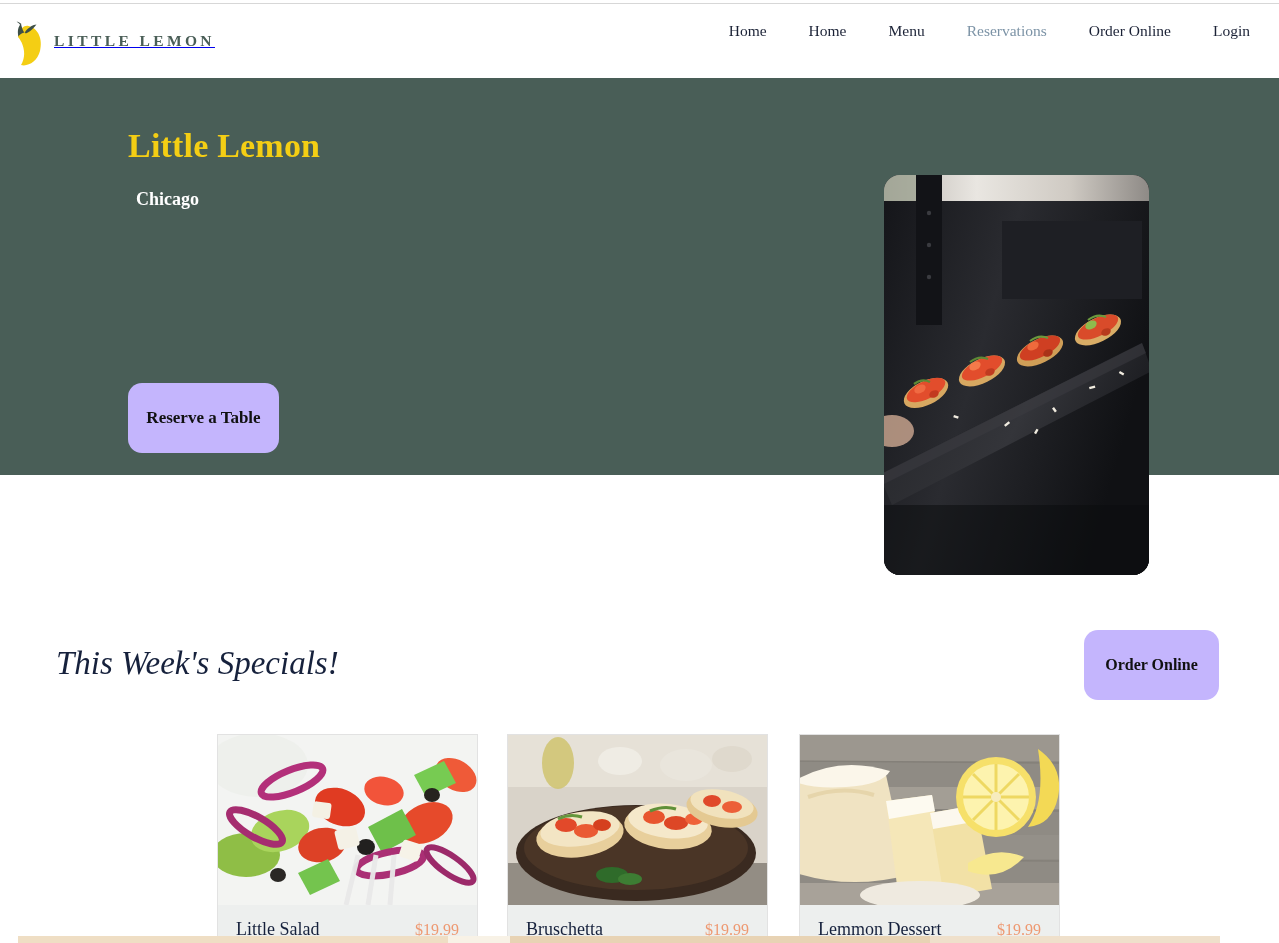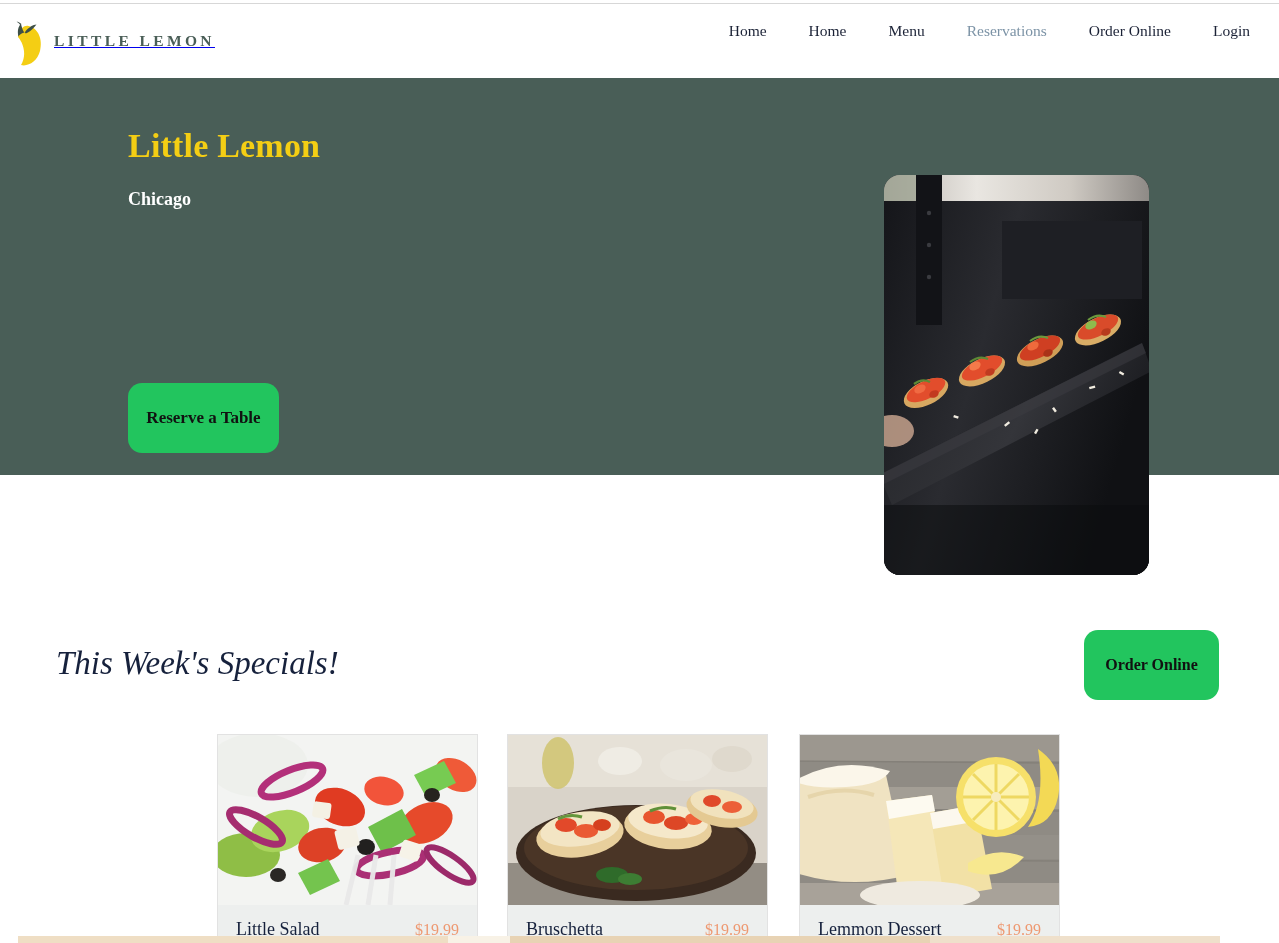--- a/index.html
+++ b/index.html
@@ -57,30 +57,30 @@
   }
   .hero-inner { position:absolute; left:128px; top:50px; width:420px; }
   .hero-title {
     font-family:"Liberation Serif","DejaVu Serif",serif;
     font-weight:700; font-size:34px; color:#f4ce14;
     margin:0; line-height:1.05; letter-spacing:0.2px;
   }
   .hero-sub {
     font-family:"Liberation Serif","DejaVu Serif",serif;
     font-weight:700; font-size:18px; color:#ffffff;
-    margin:25px 0 0 0;
+    margin:25px 0 0 8px;
   }
   .hero-text {
     font-family:"Liberation Serif","DejaVu Serif",serif;
     font-weight:700; font-size:13px; color:#ffffff;
     margin:18px 0 0 0; line-height:2.0; max-width:232px;
   }
   .btn {
     display:inline-flex; align-items:center; justify-content:center;
-    background:#22c55e; color:#111111;
+    background:#c4b5fd; color:#111111;
     border:none; border-radius:14px;
     font-family:"Liberation Serif","DejaVu Serif",serif;
     font-weight:700; cursor:pointer;
   }
   .btn-reserve {
     position:absolute; left:128px; top:305px;
     width:151px; height:70px; font-size:17px;
   }
 
   

